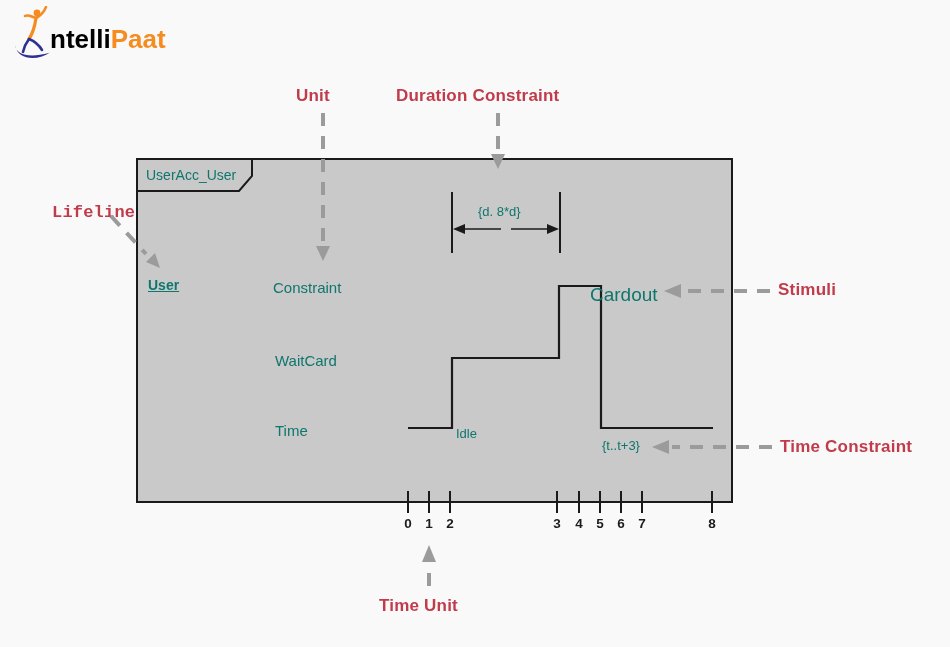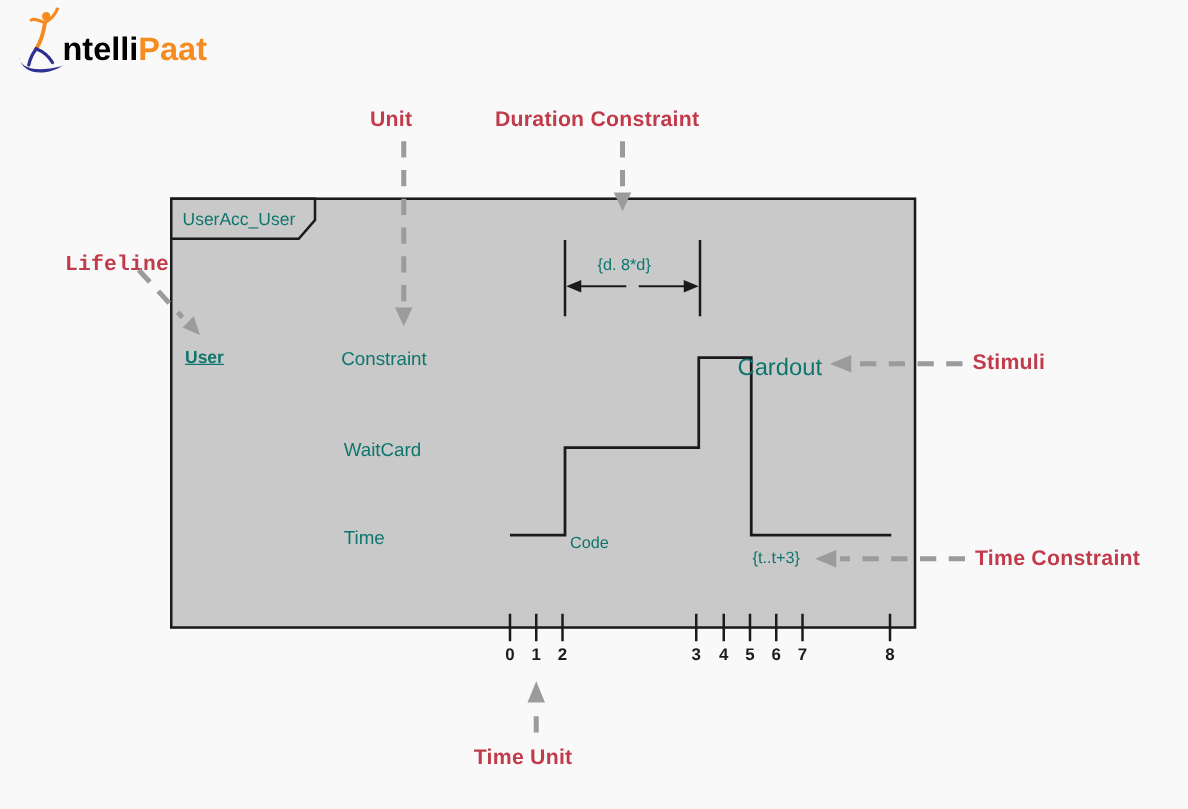--- a/index.html
+++ b/index.html
@@ -106,21 +106,21 @@
       <polygon points="652,447 669,440 669,454"></polygon>
       <polygon points="429,545 422,562 436,562"></polygon>
     </g>
   </svg>
 
   <div class="dtext" id="frame-title">UserAcc_User</div>
   <div class="dtext" id="lifeline-name">User</div>
   <div class="dtext" id="state-waitaccess">Constraint</div>
   <div class="dtext" id="state-waitcard">WaitCard</div>
   <div class="dtext" id="state-idle">Time</div>
-  <div class="dtext" id="evt-code">Code</div>
+  <div class="dtext" id="evt-code">Idle</div>
   <div class="dtext" id="evt-cardout">Cardout</div>
   <div class="dtext" id="dur-value">{d. 8*d}</div>
   <div class="dtext" id="time-value">{t..t+3}</div>
 
   <div class="tick-num" style="left:408px">0</div>
   <div class="tick-num" style="left:429px">1</div>
   <div class="tick-num" style="left:450px">2</div>
   <div class="tick-num" style="left:557px">3</div>
   <div class="tick-num" style="left:579px">4</div>
   <div class="tick-num" style="left:600px">5</div>

